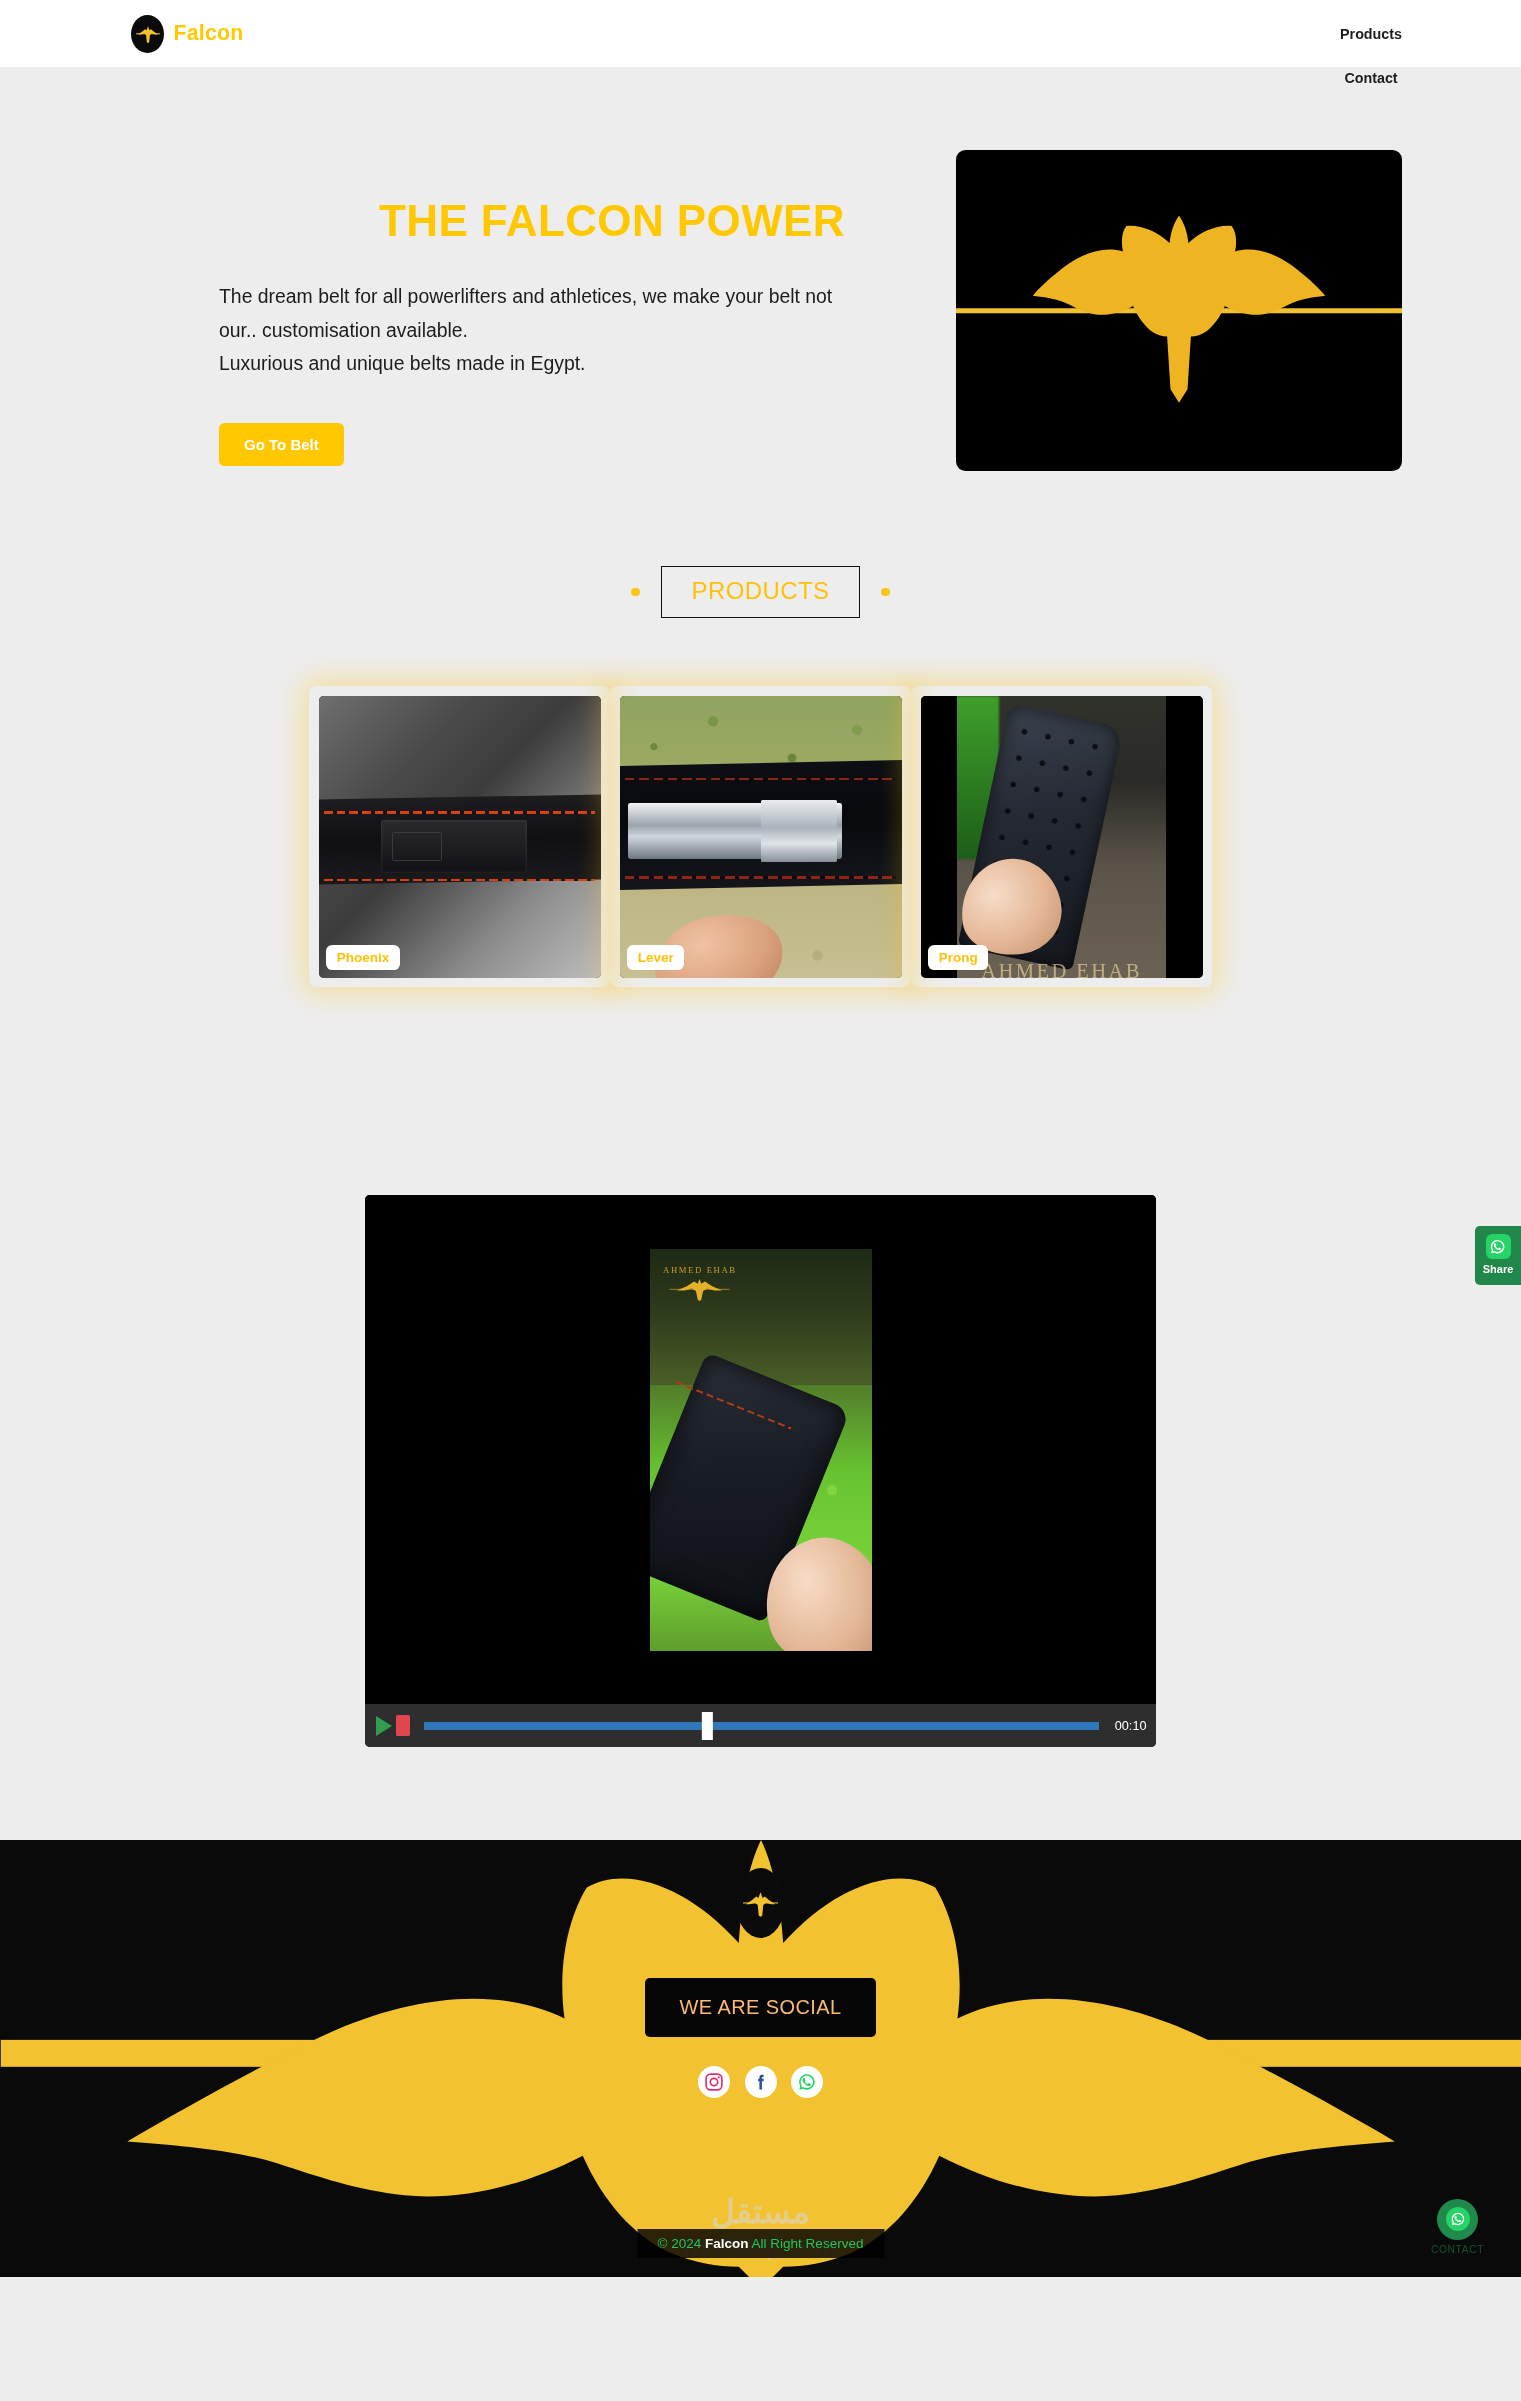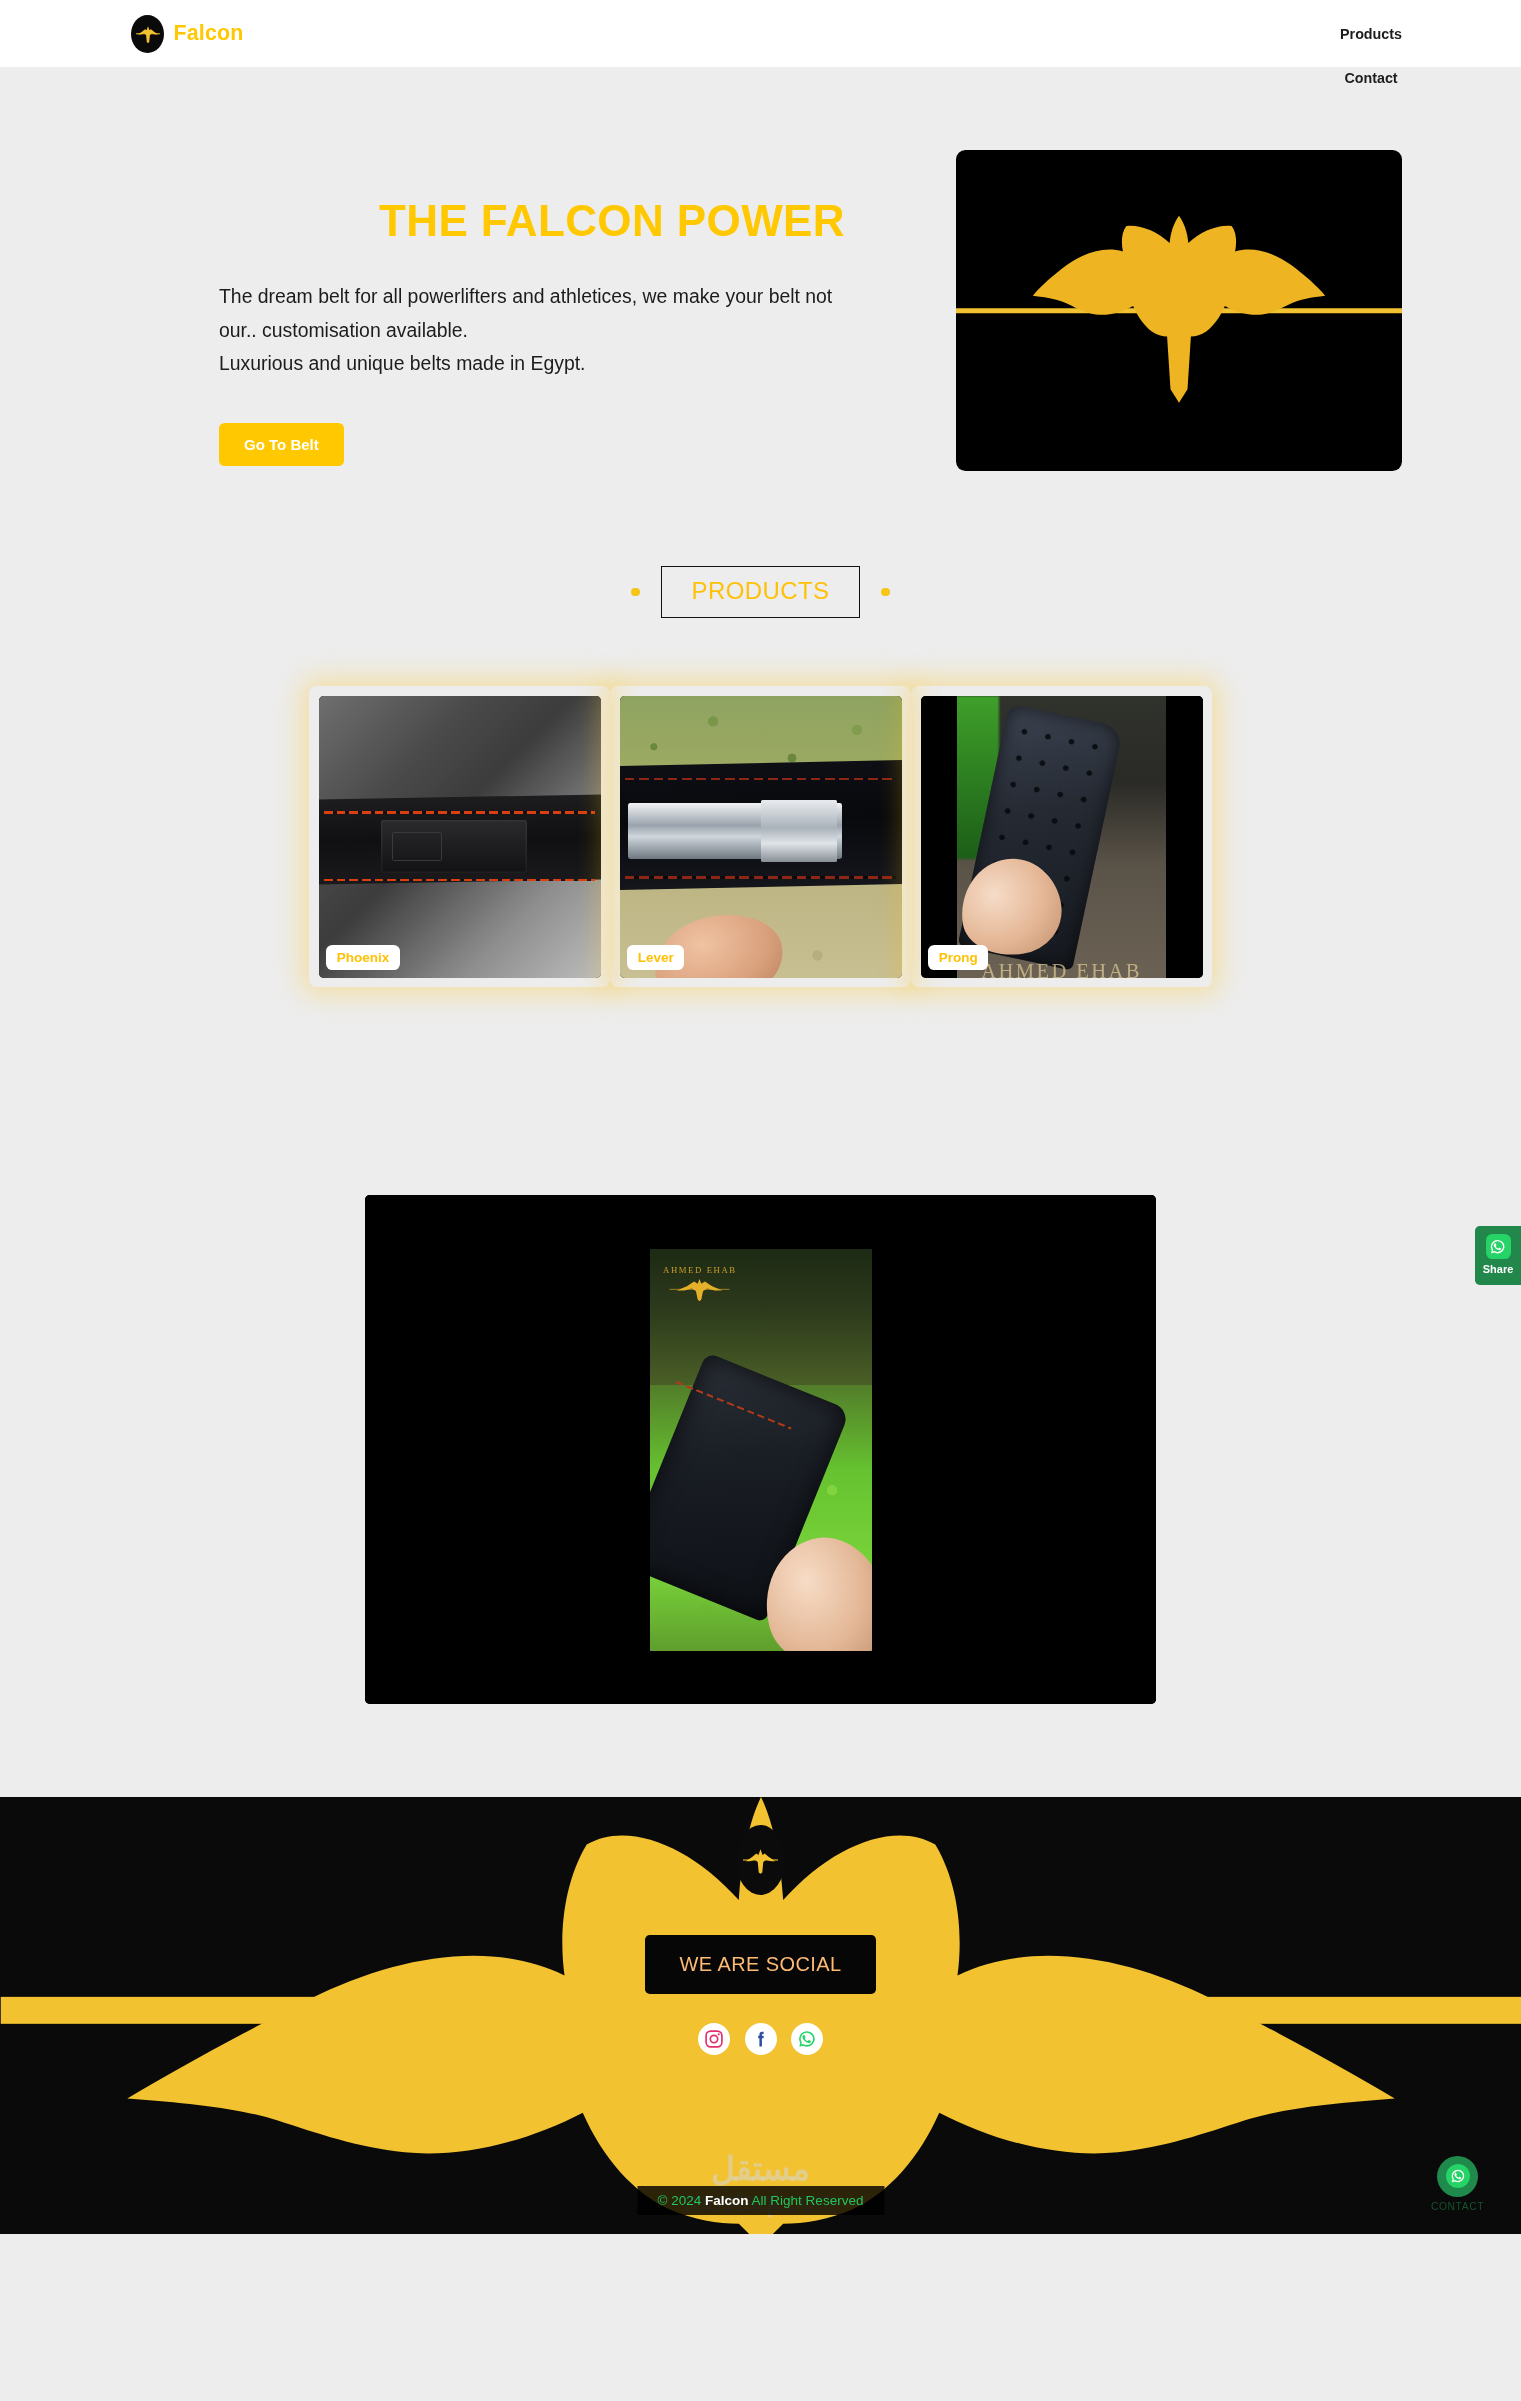--- a/index.html
+++ b/index.html
@@ -640,20 +640,28 @@
         <div class="vhand"></div>
         <div class="vlogo">
           <div class="txt">AHMED EHAB</div>
           <svg width="63" height="27" viewBox="0 0 200 90" aria-hidden="true">
             <rect x="0" y="43" width="200" height="2" fill="#e5b02a"></rect>
             <path fill="#e5b02a" d="M100 10 L106 26 L118 18 L142 34 L176 48 L150 48 L126 42 L112 50 L106 78 L100 84 L94 78 L88 50 L74 42 L50 48 L24 48 L58 34 L82 18 L94 26 Z"></path>
           </svg>
         </div>
       </div>
     </div>
+    <div class="video-controls">
+      <div class="ctrl-play"></div>
+      <div class="ctrl-stop"></div>
+      <div class="ctrl-track">
+        <div class="ctrl-thumb" style="left: 42%;"></div>
+      </div>
+      <div class="ctrl-time">00:10</div>
+    </div>
   </div>
 </section>
 
 <footer class="footer">
   <svg class="footer-bird" viewBox="0 0 1920 551" preserveAspectRatio="none" aria-hidden="true">
     <rect x="0" y="252" width="1920" height="34" fill="#f2c230"></rect>
     <path fill="#f2c230" d="M960 0
       C975 30 985 80 988 130
       C1050 60 1130 30 1180 60
       C1210 110 1215 175 1208 225

